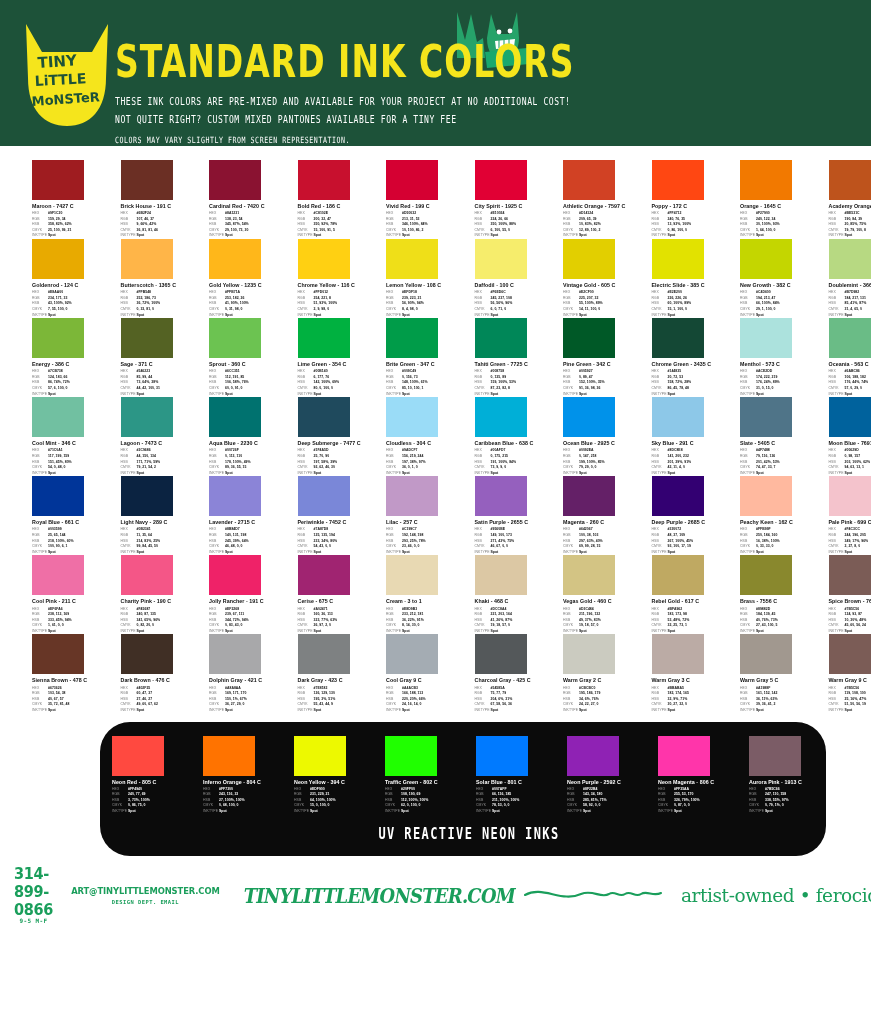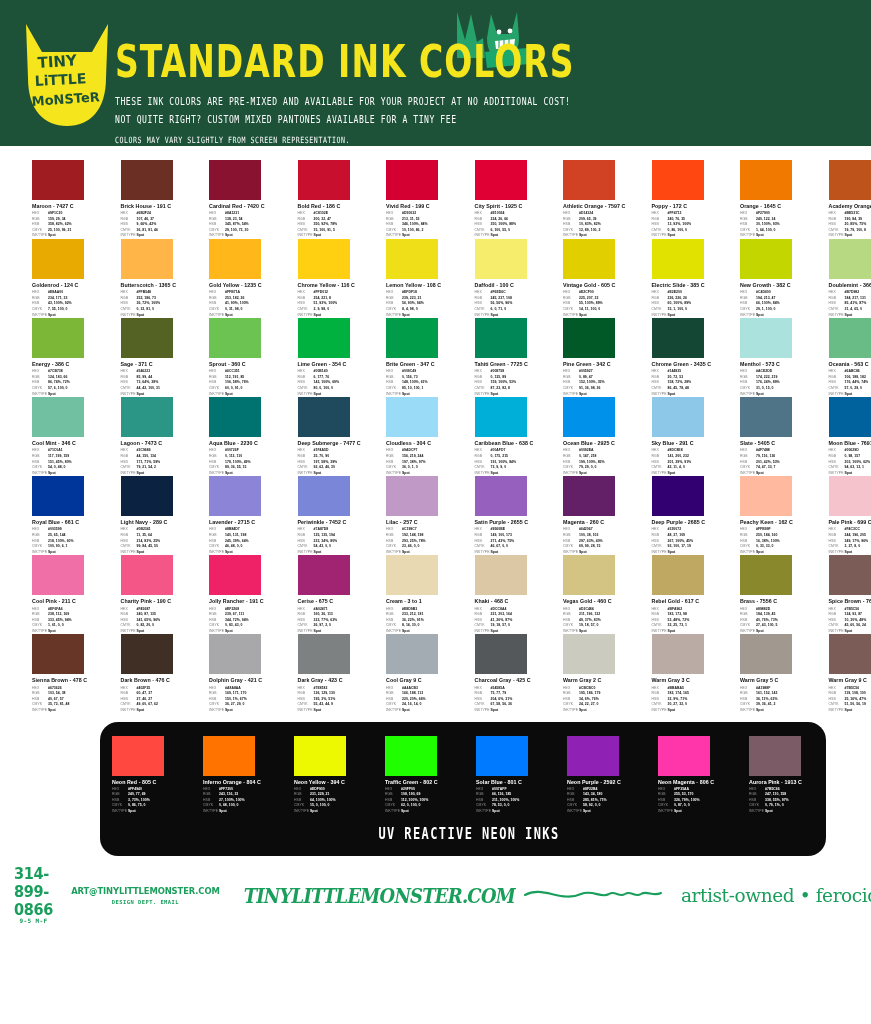--- a/index.html
+++ b/index.html
@@ -87,21 +87,21 @@
     letter-spacing: 0.05px;
   }
   .spec-val { font-weight: bold; color: #111111; letter-spacing: 0.03px; }
 
   
   #neon-panel {
     position: relative;
     margin: 8px 30px 0 100px;
     width: 726px;
     background: #0b0b0b;
-    border-radius: 18px;
+    border-radius: 30px;
     padding: 14px 0 8px 12px;
   }
   #neon-rows { display: flex; }
   .neon-cell { width: 91px; flex: 0 0 91px; padding-right: 4px; }
   .neon-cell .chip { width: 52px; height: 40px; }
   .neon-cell .chip-name { color: #ffffff; }
   .neon-cell .spec-key { color: #8e8e8e; }
   .neon-cell .spec-val { color: #ffffff; }
   #neon-title {
     text-align: center;

